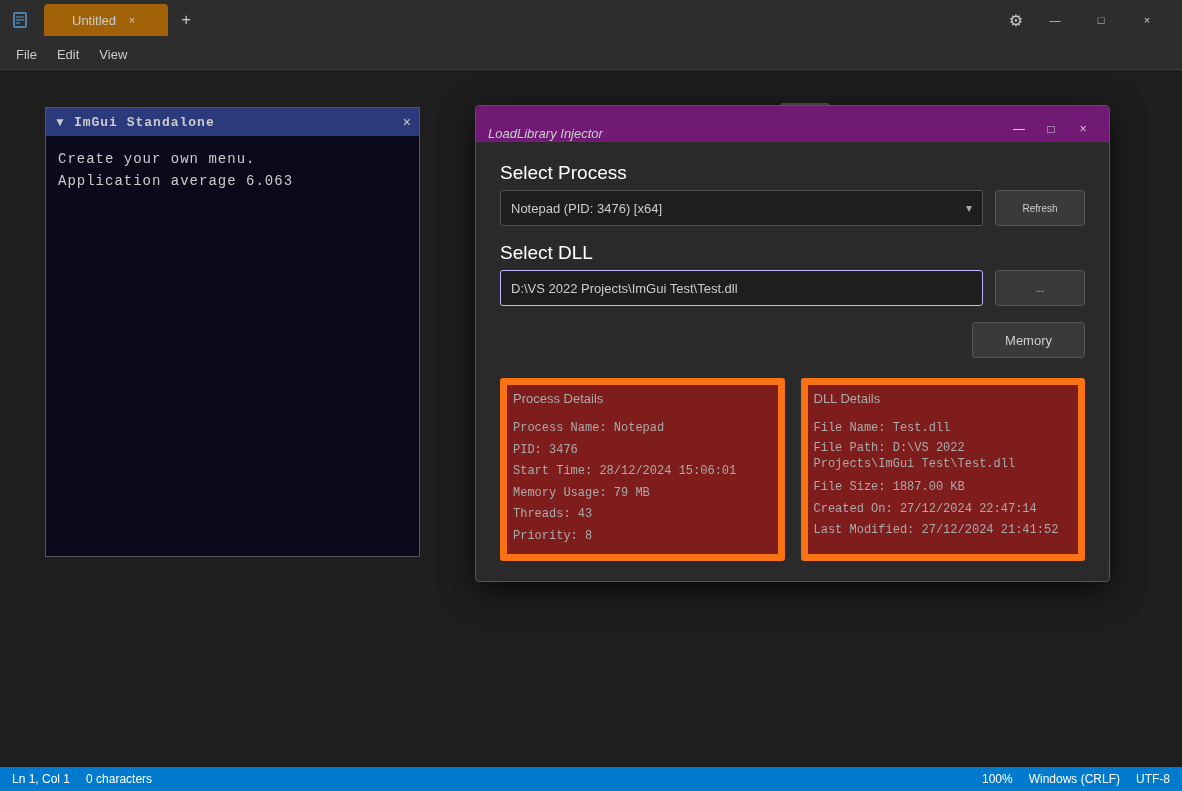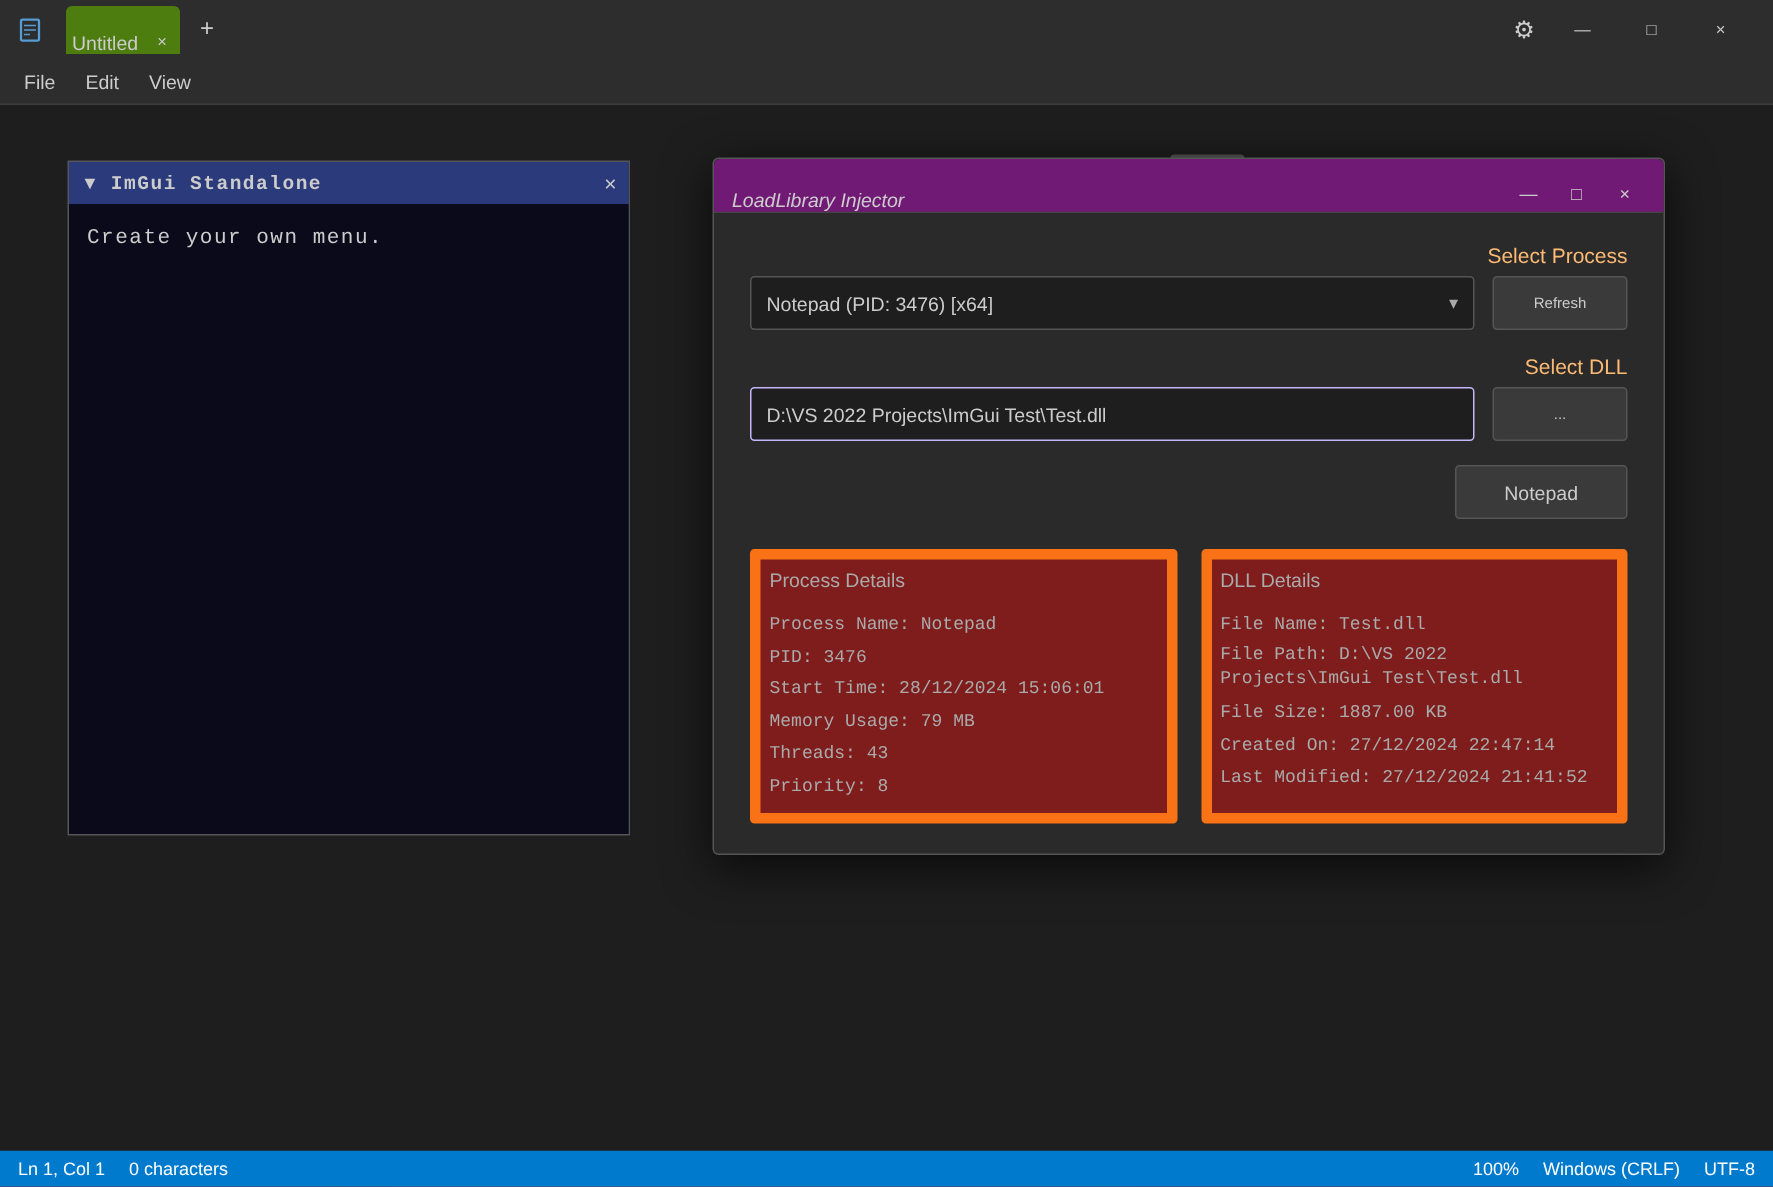--- a/index.html
+++ b/index.html
@@ -38,23 +38,23 @@
       height: 20px;
       margin-right: 8px;
       color: #569cd6;
       font-size: 16px;
       display: flex;
       align-items: center;
     }
 
     .tab {
       display: flex;
-      align-items: flex-end;
-      background: #4d7c0f;
-      padding: 0 4px;
+      align-items: center;
+      background: #a16207;
+      padding: 0 28px;
       height: 32px;
       border-radius: 4px 4px 0 0;
       gap: 8px;
       margin-left: 4px;
     }
 
     .tab-title {
       color: #cccccc;
       font-size: 13px;
     }
@@ -253,24 +253,23 @@
       cursor: pointer;
       font-size: 12px;
       border-radius: 3px;
     }
 
     .dialog-content {
       padding: 20px 24px;
     }
 
     .field-label {
-      color: #fdba74;
-      font-size: 14px;
+      color: #ffffff;
+      font-size: 19px;
       margin-bottom: 6px;
-      text-align: right;
     }
 
     .field-row {
       display: flex;
       gap: 12px;
       margin-bottom: 16px;
       align-items: center;
     }
 
     .dropdown-field {
@@ -427,20 +426,21 @@
 </div>
 
 <div class="imgui-window">
   <div class="imgui-titlebar">
     <span class="imgui-arrow">▼</span>
     <span class="imgui-title">ImGui Standalone</span>
     <span class="imgui-close">×</span>
   </div>
   <div class="imgui-content">
     <div class="imgui-text">Create your own menu.</div>
+    <div class="imgui-text">Application average 6.063</div>
   </div>
 </div>
 
 <div class="scroll-indicator"></div>
 
 <div class="injector-dialog">
   <div class="dialog-titlebar">
     <span class="dialog-title">LoadLibrary Injector</span>
     <div class="dialog-controls">
       <div class="dialog-btn">—</div>
@@ -460,21 +460,21 @@
       <div class="action-btn">Refresh</div>
     </div>
 
     <div class="field-label">Select DLL</div>
     <div class="field-row">
       <div class="text-field">D:\VS 2022 Projects\ImGui Test\Test.dll</div>
       <div class="action-btn">...</div>
     </div>
 
     <div class="inject-row">
-      <div class="inject-btn">Notepad</div>
+      <div class="inject-btn">Memory</div>
     </div>
 
     <div class="details-row">
 
       <div class="details-panel">
         <div class="details-panel-title">Process Details</div>
         <div class="detail-item">Process Name: Notepad</div>
         <div class="detail-item">PID: 3476</div>
         <div class="detail-item">Start Time: 28/12/2024 15:06:01</div>
         <div class="detail-item">Memory Usage: 79 MB</div>

